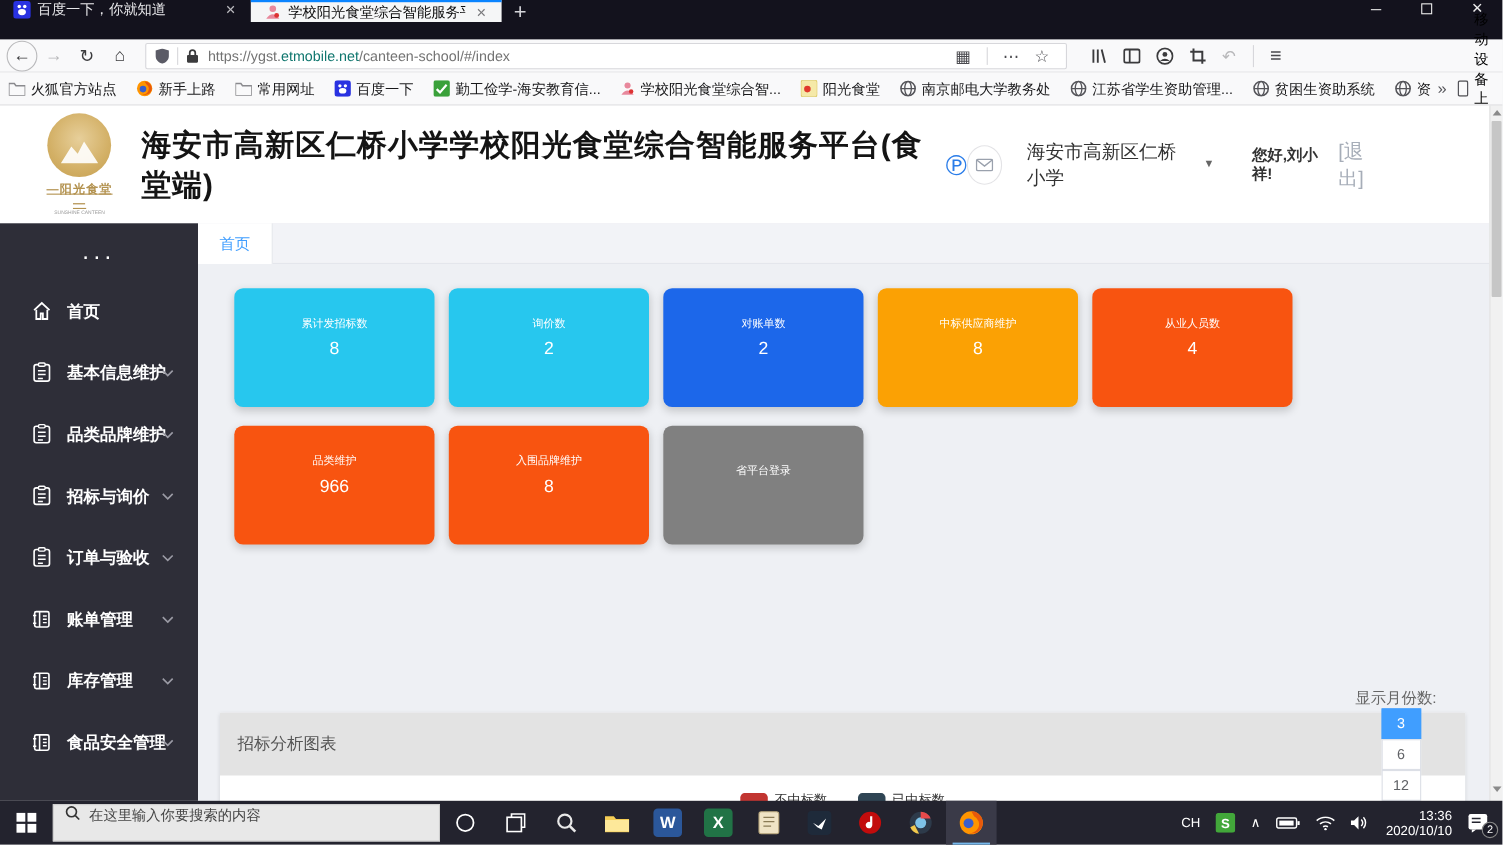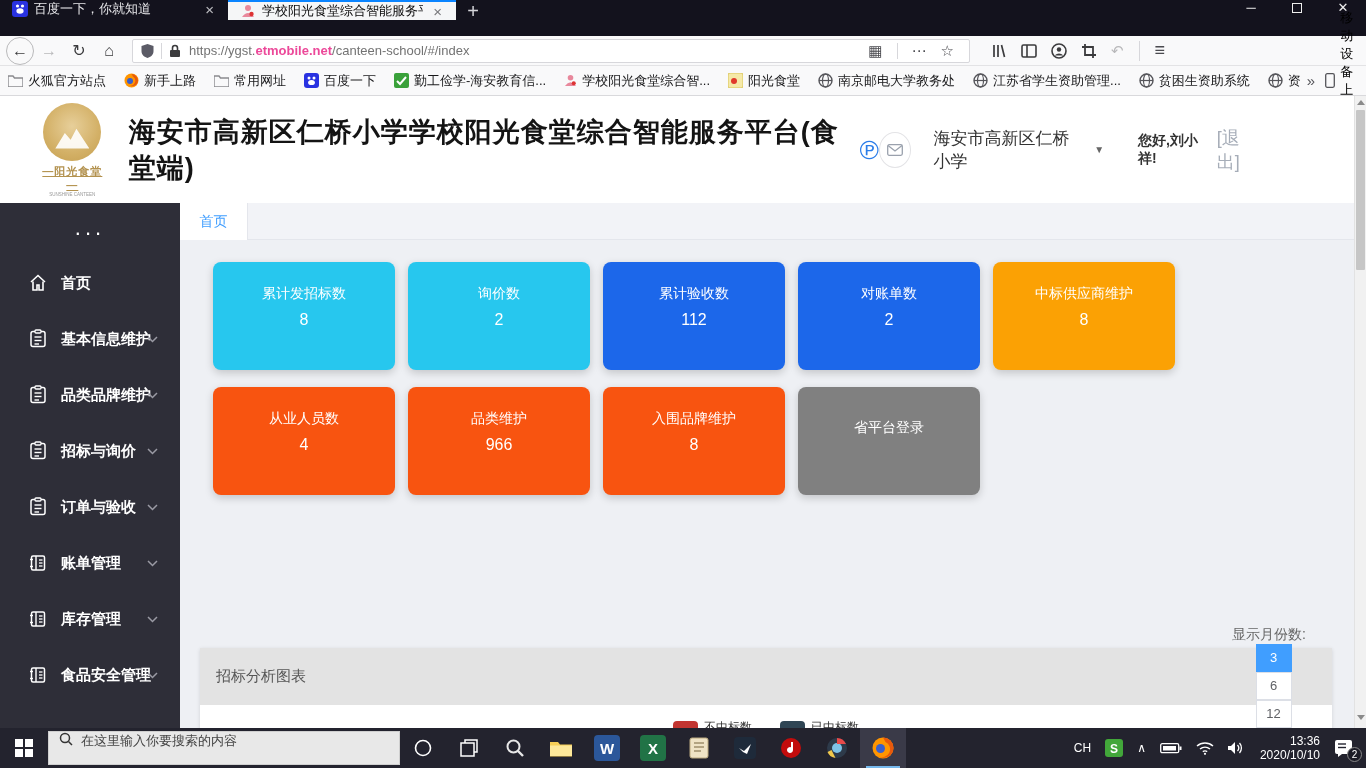--- a/index.html
+++ b/index.html
@@ -20,21 +20,21 @@
   .win-btn { width:46px; display:flex; align-items:center; justify-content:center; color:#eee; font-size:13px; }
 
   .navbar { position:absolute; left:0; top:36px; width:1366px; height:30px; background:#f9f9fa; display:flex; align-items:center; border-bottom:1px solid #e3e3e5; }
   .nav-icn { color:#3b3b3d; font-size:16px; width:30px; text-align:center; }
   .nav-icn.back { width:28px; height:28px; border:1px solid #b9b9bb; border-radius:50%; border-width:1px; line-height:26px; margin-left:6px; background:#f9f9fa; }
   .nav-icn.disabled { color:#b8b8ba; }
   .urlbar { margin-left:8px; width:838px; height:24px; background:#fff; border:1px solid #d7d7db; border-radius:2px; display:flex; align-items:center; padding:0 8px; }
   .urlbar .sep { width:1px; height:16px; background:#d7d7db; margin:0 7px; }
   .url-text { font-size:13px; flex:1; white-space:nowrap; overflow:hidden; }
   .url-text .dim { color:#737373; }
-  .url-text .dom { color:#ec4899; font-weight:bold; }
+  .url-text .dom { color:#0f766e; font-weight:normal; }
   .url-right { display:flex; align-items:center; color:#4a4a4f; }
   .glyph-btn { font-size:15px; color:#4a4a4f; padding:0 7px; }
   .toolbar-right { display:flex; align-items:center; margin-left:14px; }
   .toolbar-right .sep { width:1px; height:20px; background:#d7d7db; margin:0 8px; }
 
   .bookmarksbar { position:absolute; left:0; top:66px; width:1366px; height:30px; background:#f9f9fa; border-bottom:1px solid #d9d9dc; display:flex; align-items:center; padding:0 8px; }
   .bm { display:flex; align-items:center; font-size:13px; color:#18181a; margin-right:18px; white-space:nowrap; }
   .bm .bicon { margin-right:5px; display:inline-flex; }
   .bm-chevron { color:#55555a; font-size:15px; margin:0 10px 0 2px; }
   .bm-right { margin-left:auto; display:flex; align-items:center; font-size:13px; }
@@ -61,21 +61,21 @@
   .menu-item { height:56px; display:flex; align-items:center; padding-left:28px; font-size:15px; font-weight:bold; position:relative; cursor:default; }
   .menu-item .micon { width:20px; height:20px; margin-right:13px; flex:0 0 20px; }
   .menu-item .chev { position:absolute; right:22px; }
 
   
   .content { position:absolute; left:180px; top:203px; width:1174px; height:525px; background:#eef0f4; }
   .pagetabs { position:absolute; left:0; top:0; width:1174px; height:37px; background:#f2f3f7; border-bottom:1px solid #e4e6ec; }
   .pagetab { position:absolute; left:0; top:0; width:68px; height:37px; background:#fff; color:#409eff; font-size:14px; display:flex; align-items:center; justify-content:center; border-right:1px solid #e4e6ec; }
   .cards { position:absolute; left:33px; top:59px; width:990px; display:flex; flex-wrap:wrap; }
   .card { width:182px; height:108px; border-radius:8px; margin:0 13px 17px 0; color:#fff; display:flex; flex-direction:column; align-items:center; justify-content:center; box-shadow:0 3px 8px rgba(0,0,0,.18); transform:translateZ(0); }
-  .card .clabel { font-size:14px; margin-top:-18px; }
+  .card .clabel { font-size:10px; margin-top:-18px; }
   .card .cvalue { font-size:16px; margin-top:8px; }
   .chart-panel { position:absolute; left:20px; top:445px; width:1132px; height:90px; background:#fff; box-shadow:0 1px 4px rgba(0,0,0,.12); }
   .chart-header { height:57px; background:#e3e3e3; display:flex; align-items:center; padding:0 16px; }
   .chart-title { font-size:15px; color:#555; }
   .months { margin-left:auto; display:flex; align-items:center;flex-direction:column; }
   .months-label { font-size:14px; color:#666; margin-right:10px; }
   .mbtn { width:36px; height:28px; background:#fff; border:1px solid #dcdfe6; color:#606266; font-size:13px; display:flex; align-items:center; justify-content:center; margin-left:-1px; }
   .mbtn.active { background:#409eff; border-color:#409eff; color:#fff; }
   .chart-body { height:33px; display:flex; justify-content:center; padding-top:12px; }
   .legend-item { display:flex; align-items:center; margin:0 14px; }
@@ -502,24 +502,20 @@
     <div class="cards">
       <div class="card" style="background-color: rgb(39, 199, 238);">
         <div class="clabel">累计发招标数</div>
         <div class="cvalue">8</div>
       </div>
       <div class="card" style="background-color: rgb(39, 199, 238);">
         <div class="clabel">询价数</div>
         <div class="cvalue">2</div>
       </div>
       <div class="card" style="background-color: rgb(28, 103, 234);">
-        <div class="clabel">累计验收数</div>
-        <div class="cvalue">112</div>
-      </div>
-      <div class="card" style="background-color: rgb(28, 103, 234);">
         <div class="clabel">对账单数</div>
         <div class="cvalue">2</div>
       </div>
       <div class="card" style="background-color: rgb(251, 161, 4);">
         <div class="clabel">中标供应商维护</div>
         <div class="cvalue">8</div>
       </div>
       <div class="card" style="background-color: rgb(248, 84, 16);">
         <div class="clabel">从业人员数</div>
         <div class="cvalue">4</div>

